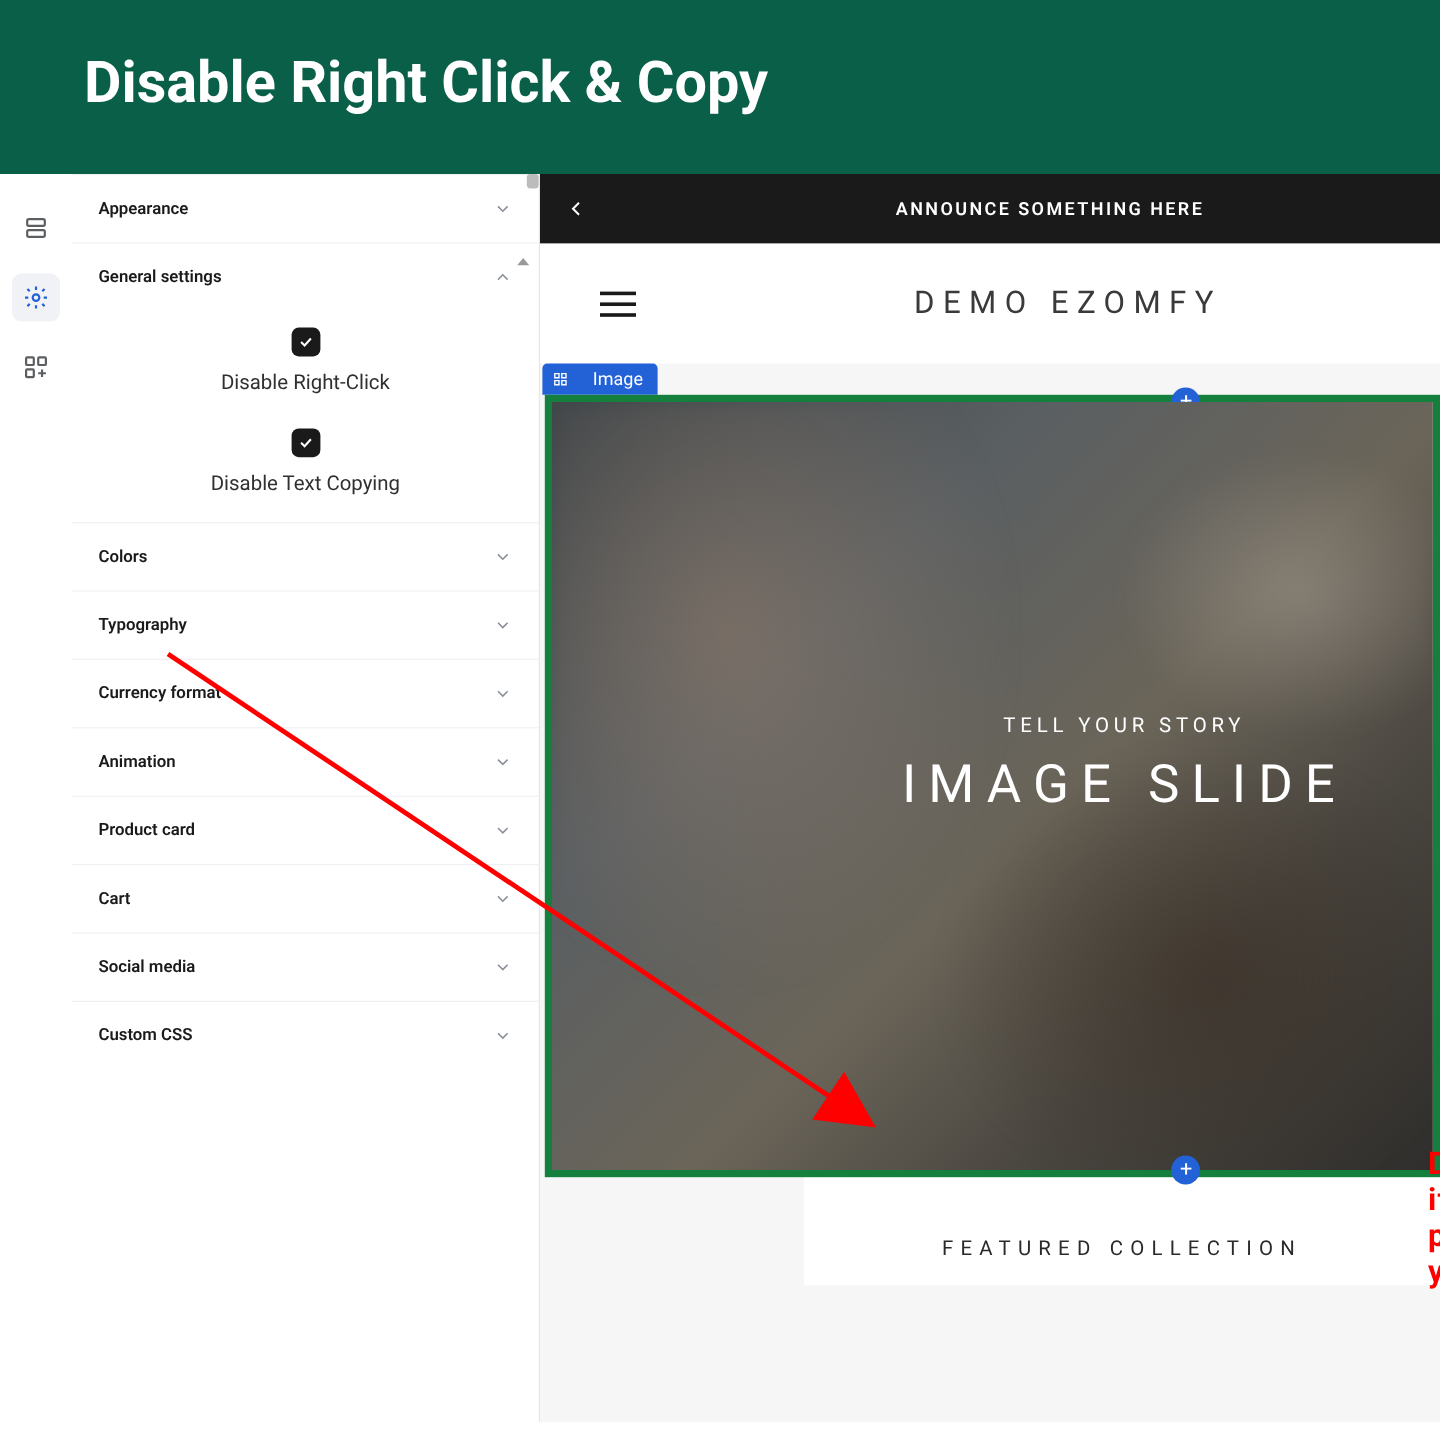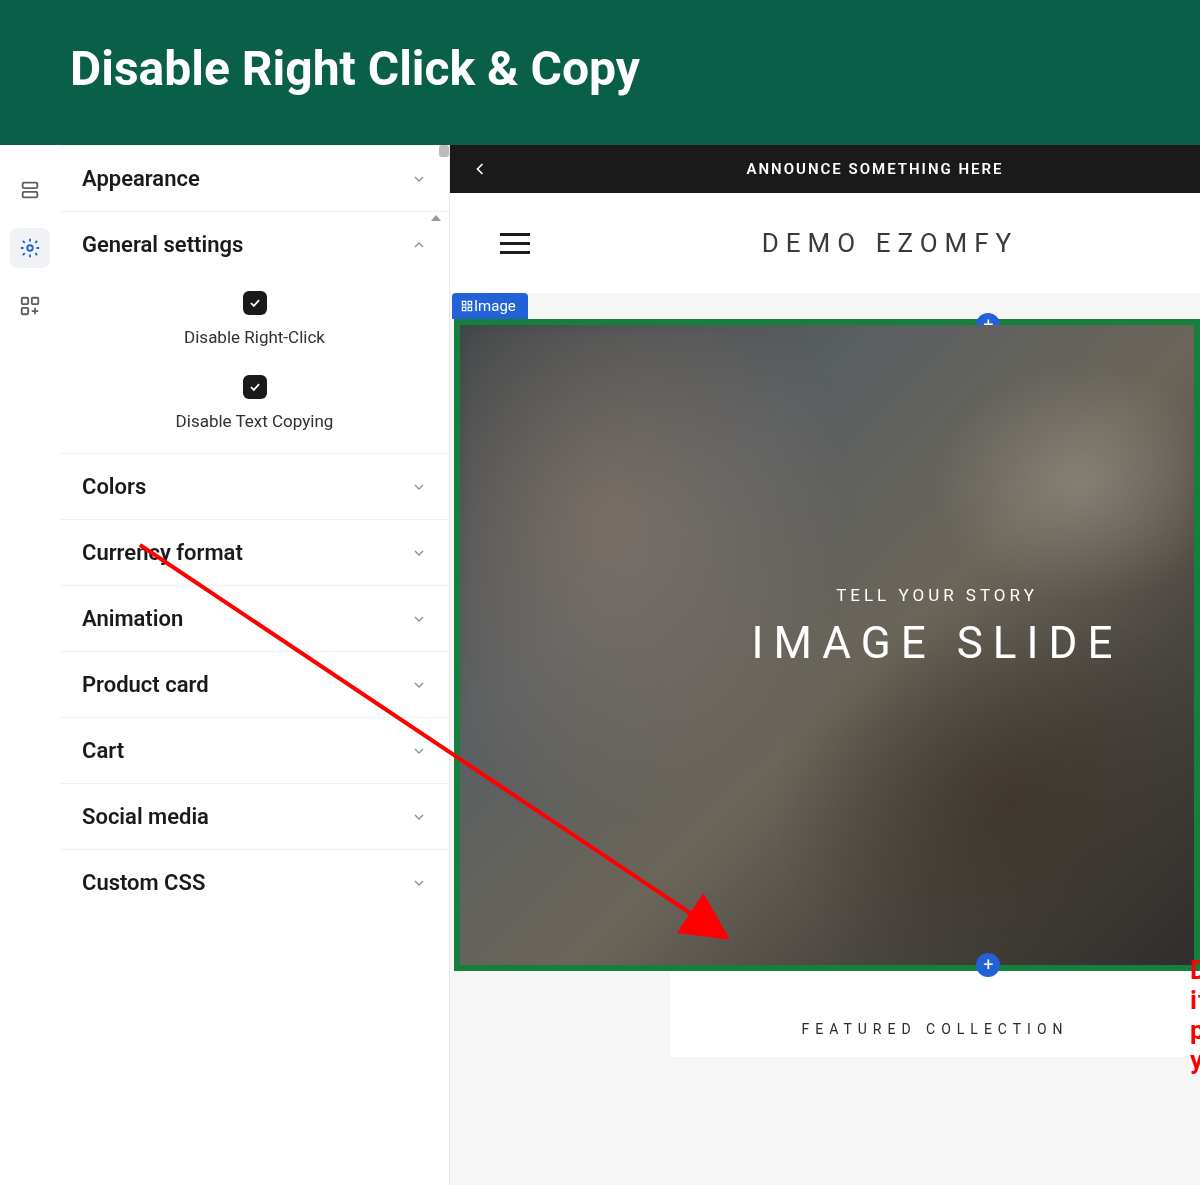--- a/index.html
+++ b/index.html
@@ -13,43 +13,43 @@
 .iconbar { width: 60px; background: #fff; padding-top: 25px; display: flex; flex-direction: column; align-items: center; gap: 18px; }
 .iconbar .ib { width: 40px; height: 40px; display: flex; align-items: center; justify-content: center; border-radius: 8px; cursor: pointer; }
 .iconbar .ib.active { background: #f0f2f5; }
 .iconbar svg { width: 22px; height: 22px; }
 
 .sidebar { width: 390px; background: #fff; border-right: 1px solid #e5e7eb; position: relative; overflow-y: auto; }
 .sidebar .title { padding: 22px 22px 10px 22px; font-size: 20px; font-weight: 600; color: #1a1a1a; }
 .sidebar .collapse-caret { position: absolute; right: 8px; top: 70px; width: 0; height: 0; border-left: 5px solid transparent; border-right: 5px solid transparent; border-bottom: 6px solid #999; }
 
 .section { border-top: 1px solid #eef0f2; padding: 20px 22px; display: flex; align-items: center; justify-content: space-between; cursor: pointer; }
-.section .label { font-size: 22px; font-weight: 600; color: #1a1a1a; }
+.section .label { font-size: 14px; font-weight: 600; color: #1a1a1a; }
 .chev { width: 16px; height: 16px; display: inline-block; }
 .chev svg { width: 16px; height: 16px; stroke: #8a8f98; stroke-width: 2; fill: none; }
 
 .checkrow { padding: 14px 22px; display: flex; align-items: center; gap: 12px; flex-direction: column; }
 .checkbox { width: 24px; height: 24px; border-radius: 6px; background: #1a1a1a; display: flex; align-items: center; justify-content: center; }
 .checkbox svg { width: 14px; height: 14px; stroke: #fff; stroke-width: 3; fill: none; }
 .checkrow .clabel { font-size: 17px; color: #303030; }
 
 .scrollbar-thumb { position: absolute; right: 0; top: 0; width: 10px; height: 12px; background: #bcbcbc; border-radius: 3px; }
 
 .preview { flex: 1; background: #f6f6f7; position: relative; overflow: hidden; }
-.announce { background: #1a1a1a; color: #fff; display: flex; align-items: center; height: 48px; padding: 0 20px; }
+.announce { background: #1a1a1a; color: #fff; display: flex; align-items: center; height: 58px; padding: 0 20px; }
 .announce .back { width: 20px; height: 20px; }
 .announce .msg { flex: 1; text-align: center; letter-spacing: 2px; font-size: 15px; font-weight: 600; padding-left: 80px; }
 
 .header-row { background: #fff; height: 100px; display: flex; align-items: center; padding: 0 50px; }
 .hamburger { display: flex; flex-direction: column; gap: 6px; cursor: pointer; }
 .hamburger span { display: block; width: 30px; height: 3px; background: #1a1a1a; }
 .brand { flex: 1; text-align: center; letter-spacing: 7px; font-size: 26px; color: #3a3a3a; padding-left: 100px; }
 
 .image-block { position: relative; margin: 0 0 0 4px; border: 6px solid #15803d; }
-.image-tag { position: absolute; top: -26px; left: -2px; background: #2261d6; color: #fff; font-size: 15px; padding: 4px 12px 4px 8px; display: flex; align-items: center; gap: 0; border-radius: 4px 4px 0 0; }
+.image-tag { position: absolute; top: -26px; left: -2px; background: #2261d6; color: #fff; font-size: 15px; padding: 4px 12px 4px 8px; display: flex; align-items: center; gap: 20px; border-radius: 4px 4px 0 0; }
 .image-tag svg { width: 14px; height: 14px; stroke: #fff; stroke-width: 2; fill: none; }
 
 .hero { height: 640px; position: relative; overflow: hidden; background: linear-gradient(135deg, #3e4448 0%, #5a5f62 30%, #6b6559 55%, #4a4640 75%, #2f2e2c 100%); }
 .hero::before { content: ""; position: absolute; inset: 0; background:
   radial-gradient(ellipse 400px 500px at 20% 30%, rgba(155,130,110,0.5), transparent 60%),
   radial-gradient(ellipse 350px 300px at 75% 75%, rgba(60,50,40,0.7), transparent 65%),
   radial-gradient(ellipse 250px 200px at 85% 25%, rgba(180,170,160,0.4), transparent 60%);
   filter: blur(8px); }
 .hero .overlay { position: absolute; inset: 0; display: flex; flex-direction: column; align-items: center; padding-top: 260px; color: #fff; }
 .hero .sub { letter-spacing: 4px; font-size: 17px; margin-bottom: 12px; text-align: center; width: 100%; padding-left: 220px; }
@@ -57,21 +57,21 @@
 
 .plus-badge { position: absolute; left: 50%; transform: translateX(-50%); width: 24px; height: 24px; background: #2261d6; border-radius: 50%; display: flex; align-items: center; justify-content: center; color: #fff; font-size: 18px; line-height: 1; }
 .plus-top { top: -12px; left: 72%; }
 .plus-bot { bottom: -12px; left: 72%; }
 
 .red-text { position: absolute; color: #ff0000; font-weight: 700; font-size: 26px; letter-spacing: 1px; }
 .warn { top: 810px; left: 740px; }
 
 .arrow-svg { position: absolute; top: 390px; left: 130px; width: 620px; height: 420px; pointer-events: none; }
 
-.featured { background: #fff; text-align: center; padding: 50px 0 20px 0; letter-spacing: 6px; font-size: 14px; color: #2a2a2a; margin-left: 220px; }
+.featured { background: #fff; text-align: center; padding: 50px 0 20px 0; letter-spacing: 6px; font-size: 17px; color: #2a2a2a; margin-left: 220px; }
 </style>
 </head>
 <body>
 
 <div class="banner">
   <h1>Disable Right Click &amp; Copy</h1>
 </div>
 
 <div class="main">
 
@@ -129,20 +129,26 @@
       <div class="checkbox">
           <svg viewBox="0 0 24 24">
             <polyline points="5 12 10 17 19 7"></polyline>
           </svg>
         </div>
       <span class="clabel">Disable Text Copying</span>
     </div>
 
     <div class="section">
       <span class="label">Colors</span>
+      <span class="chev"><svg viewBox="0 0 24 24">
+            <polyline points="6 9 12 15 18 9"></polyline>
+          </svg></span>
+    </div>
+    <div class="section">
+      <span class="label">Typography</span>
       <span class="chev"><svg viewBox="0 0 24 24">
             <polyline points="6 9 12 15 18 9"></polyline>
           </svg></span>
     </div>
     <div class="section">
       <span class="label">Currency format</span>
       <span class="chev"><svg viewBox="0 0 24 24">
             <polyline points="6 9 12 15 18 9"></polyline>
           </svg></span>
     </div>

